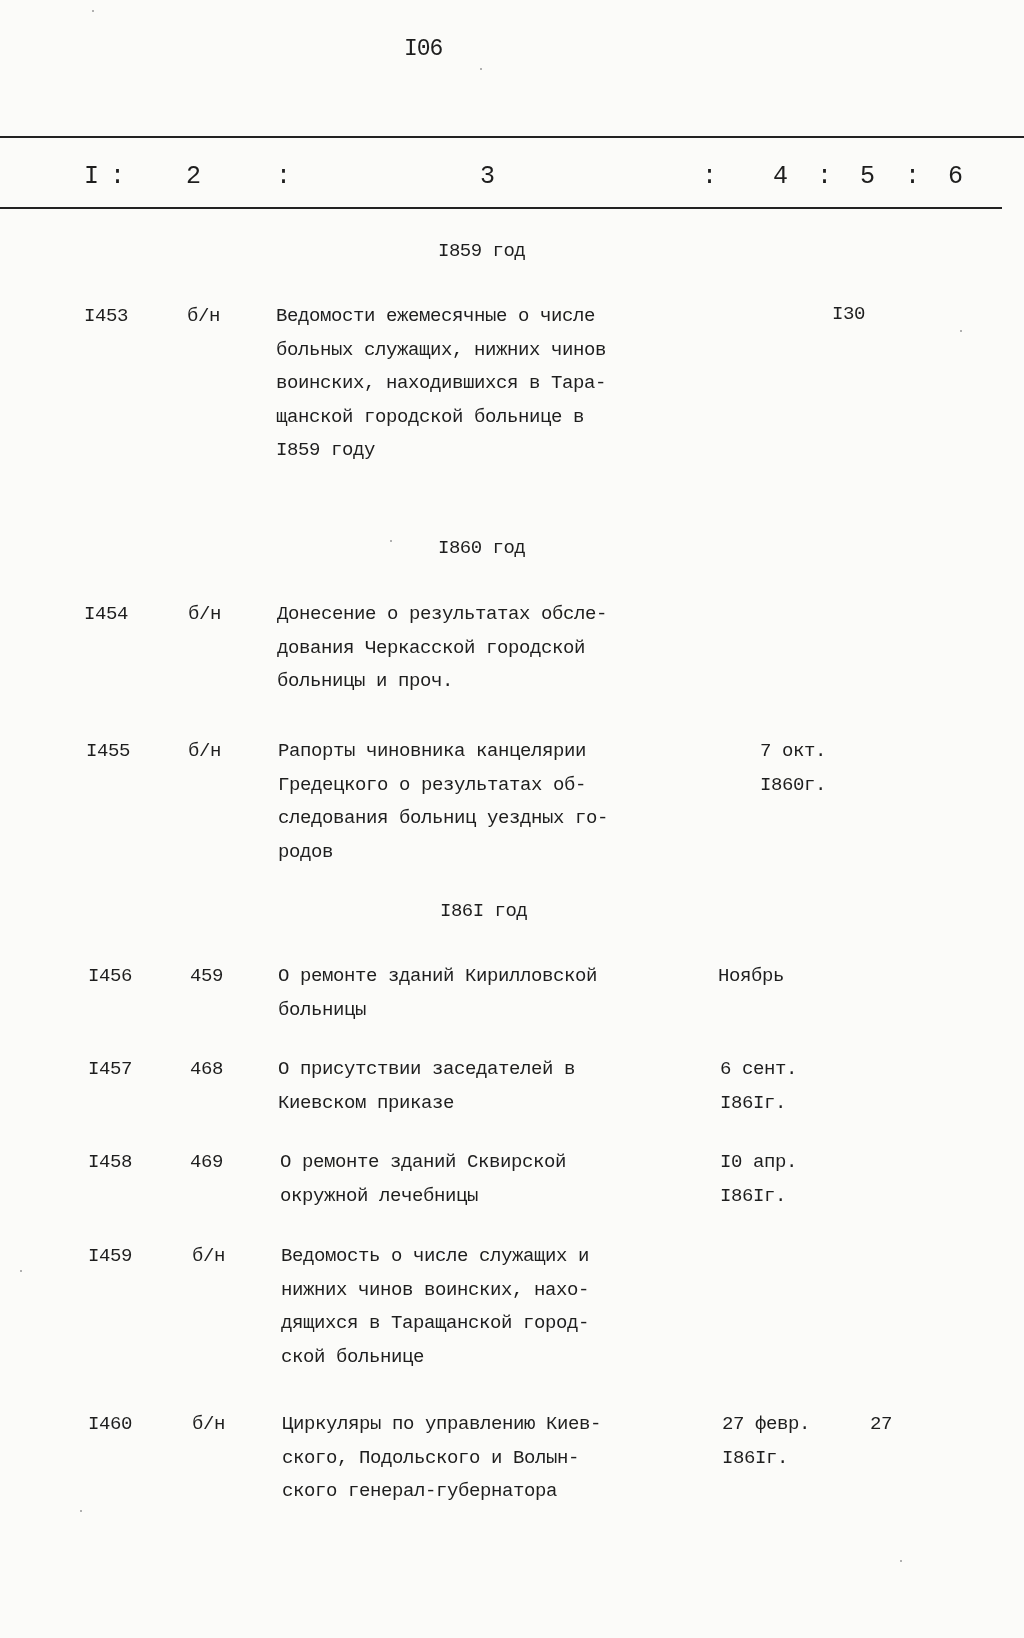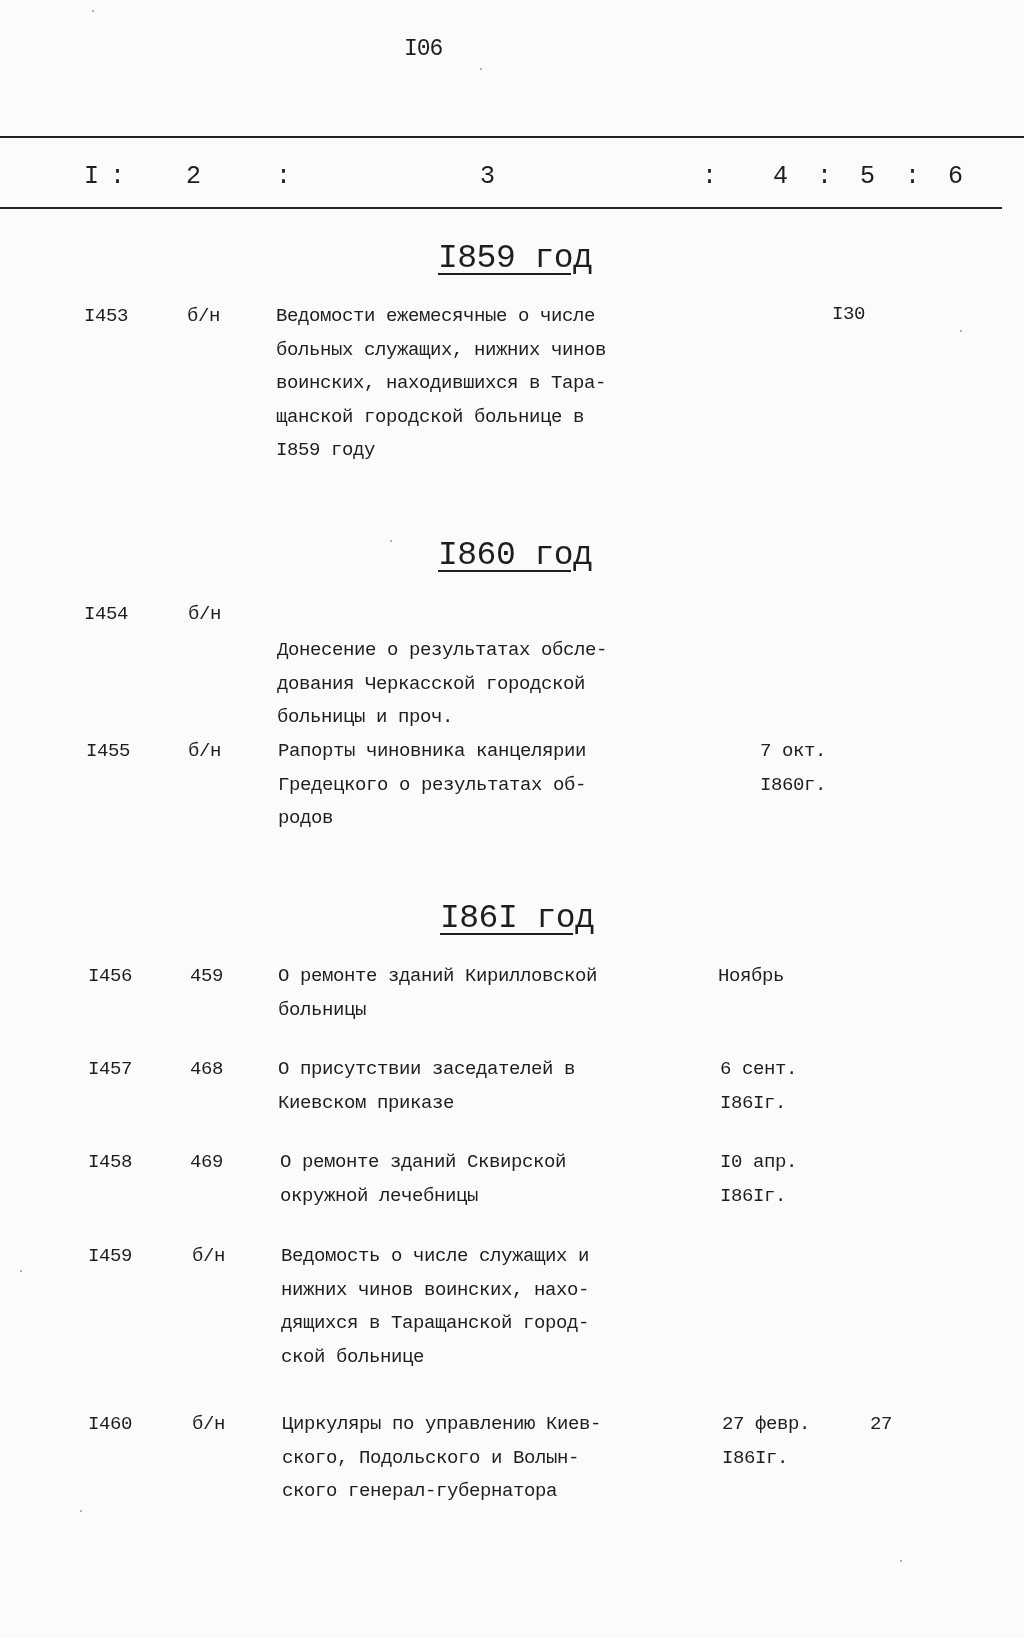--- a/index.html
+++ b/index.html
@@ -6,21 +6,21 @@
   body {
     width: 1024px; height: 1638px; position: relative; overflow: hidden;
     background: #fbfbf9;
     font-family: "Liberation Mono", "DejaVu Sans Mono", monospace;
     color: #1e1e1e;
   }
   .abs { position: absolute; white-space: pre; }
   .pageno { font-size: 23px; letter-spacing: -1px; }
   .rule { position: absolute; height: 2px; background: #222; }
   .hdr { font-size: 25px; }
-  .year { font-size: 33px; text-decoration: underline; text-decoration-thickness: 2px; text-underline-offset: 6px; letter-spacing: -0.5px; }
+  .year { font-size: 19px; text-decoration-thickness: 2px; text-underline-offset: 6px; letter-spacing: -0.5px; }
   .cell { position: absolute; font-size: 19px; line-height: 33.5px; white-space: pre; letter-spacing: -0.4px; }
   .speck { position: absolute; width: 2px; height: 2px; background: #999; border-radius: 1px; }
 </style>
 </head>
 <body>
 
 <div class="abs pageno" style="left:404px; top:36px;">I06</div>
 
 <div class="rule" style="left:0; top:136px; width:1024px;"></div>
 
@@ -47,27 +47,27 @@
   <span class="cell" style="left:187px; top:300px;">б/н</span>
   <div class="cell" style="left:276px; top:300px;"><div>Ведомости ежемесячные о числе</div><div>больных служащих, нижних чинов</div><div>воинских, находившихся в Тара-</div><div>щанской городской больнице в</div><div>I859 году</div></div>
   <span class="cell" style="left:832px; top:298px;">I30</span>
 </div>
 
 <div class="abs year" style="left:438px; top:537px;">I860 год</div>
 
 <div>
   <span class="cell" style="left:84px; top:598px;">I454</span>
   <span class="cell" style="left:188px; top:598px;">б/н</span>
-  <div class="cell" style="left:277px; top:598px;margin-top:36px;"><div>Донесение о результатах обсле-</div><div>дования Черкасской городской</div><div>больницы и проч.</div></div>
+  <div class="cell" style="left:277px; top:598px;"><div>Донесение о результатах обсле-</div><div>дования Черкасской городской</div><div>больницы и проч.</div></div>
 </div>
 
 <div>
   <span class="cell" style="left:86px; top:735px;">I455</span>
   <span class="cell" style="left:188px; top:735px;">б/н</span>
-  <div class="cell" style="left:278px; top:735px;"><div>Рапорты чиновника канцелярии</div><div>Гредецкого о результатах об-</div><div>родов</div></div>
+  <div class="cell" style="left:278px; top:735px;"><div>Рапорты чиновника канцелярии</div><div>Гредецкого о результатах об-</div><div>следования больниц уездных го-</div><div>родов</div></div>
   <div class="cell" style="left:760px; top:735px;"><div>7 окт.</div><div>I860г.</div></div>
 </div>
 
 <div class="abs year" style="left:440px; top:900px;">I86I год</div>
 
 <div>
   <span class="cell" style="left:88px; top:960px;">I456</span>
   <span class="cell" style="left:190px; top:960px;">459</span>
   <div class="cell" style="left:278px; top:960px;"><div>О ремонте зданий Кирилловской</div><div>больницы</div></div>
   <div class="cell" style="left:718px; top:960px;"><div>Ноябрь</div></div>

